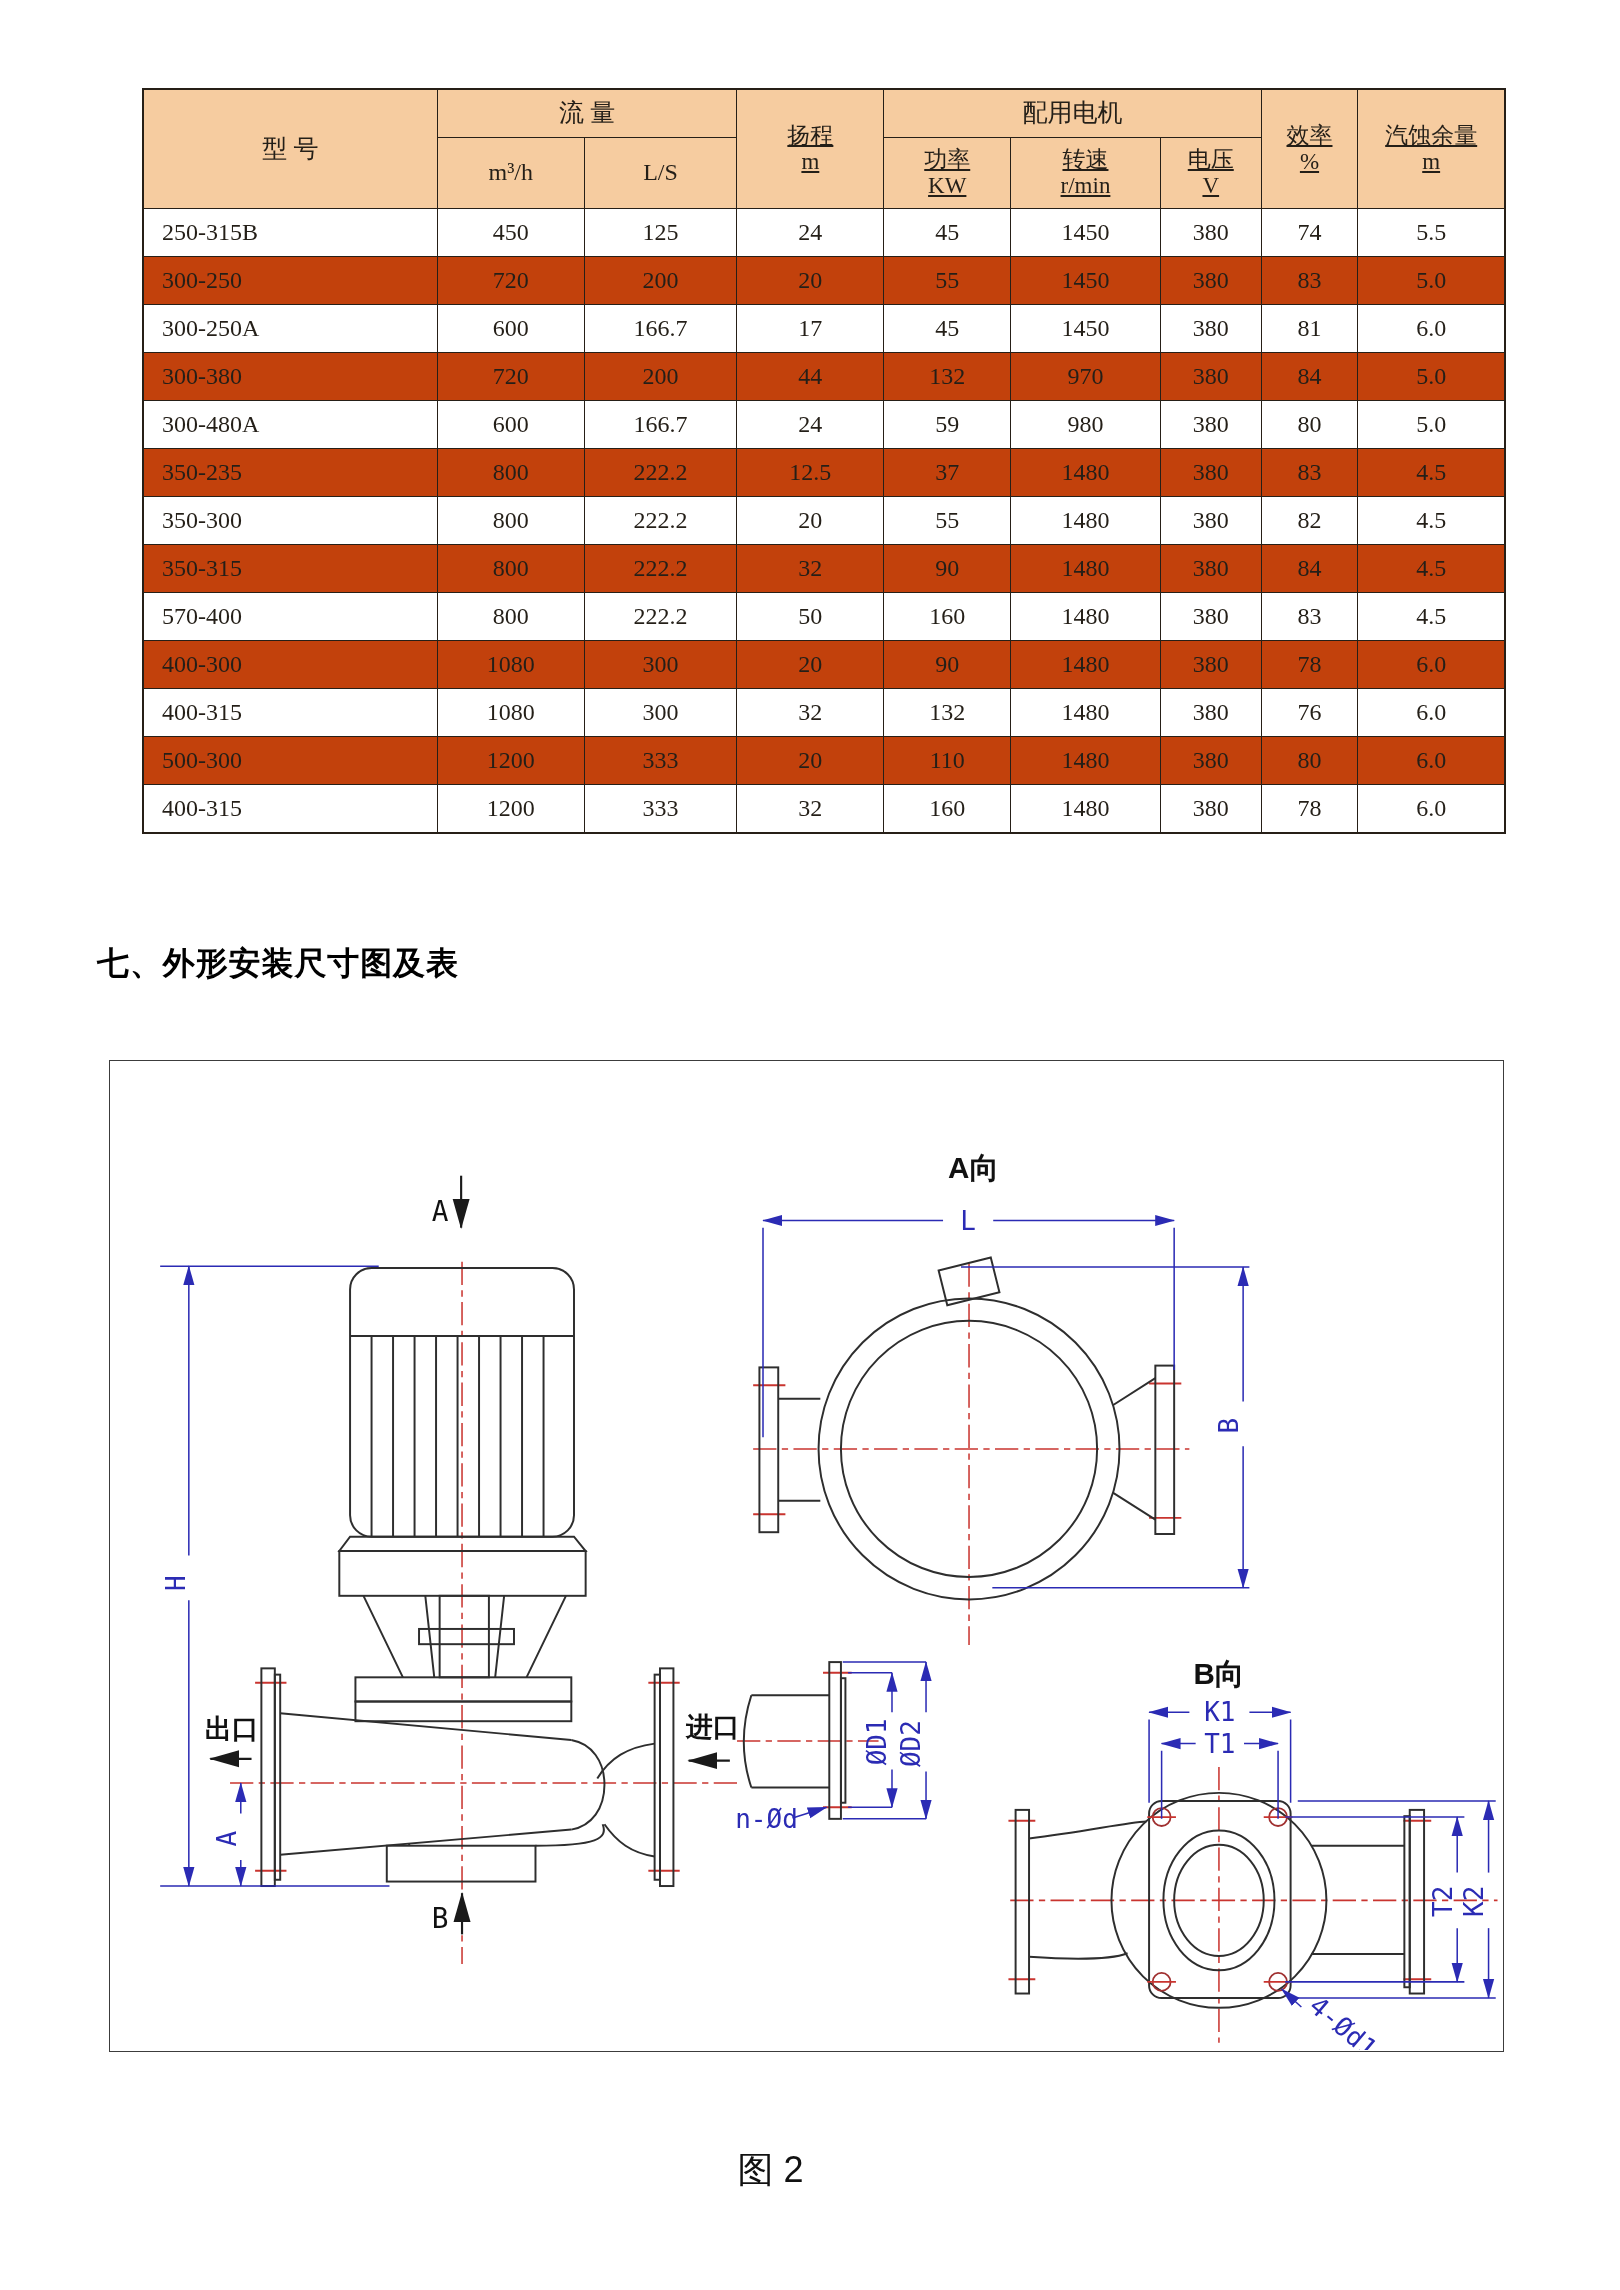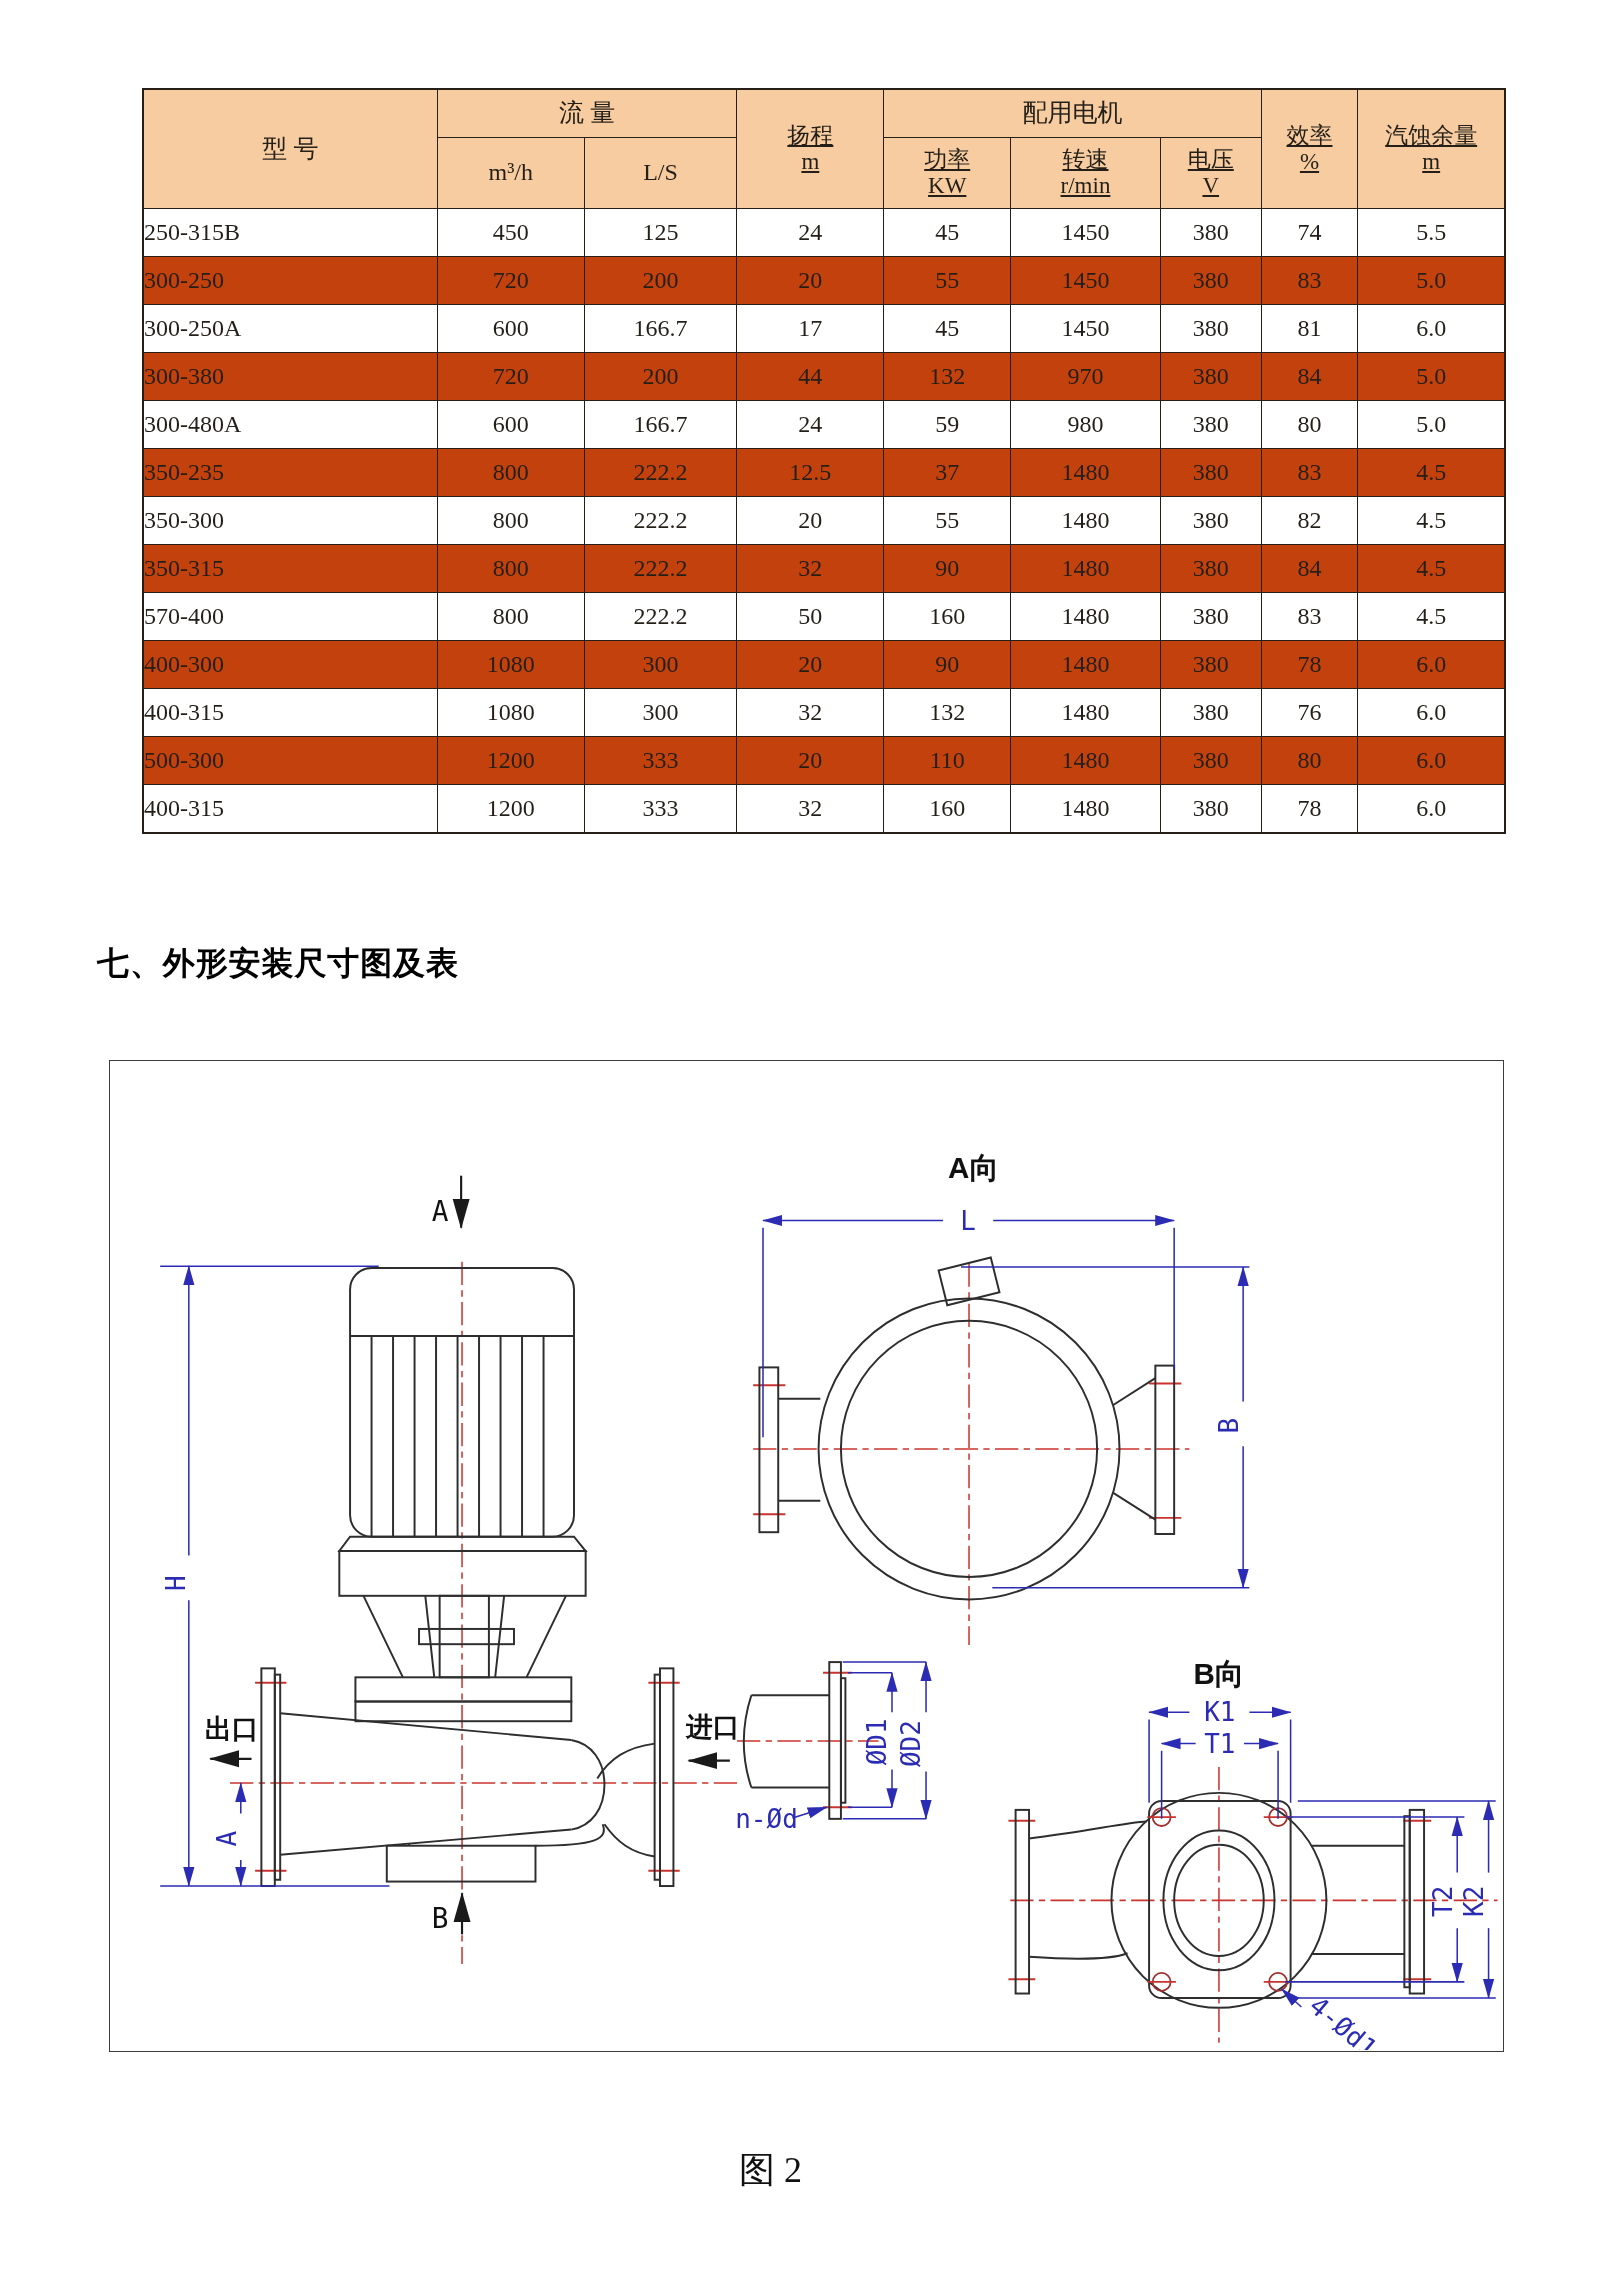--- a/index.html
+++ b/index.html
@@ -10,28 +10,28 @@
              border-collapse:collapse;table-layout:fixed;
              border:2.7px solid #261f17;}
   table.spec th, table.spec td{border:1.8px solid #261f17;padding:0;
              font-size:24px;text-align:center;vertical-align:middle;
              font-weight:normal;line-height:1.15;overflow:hidden;white-space:nowrap;}
   table.spec thead th{background:#f6cca0;}
   table.spec .h1 th{height:47px;font-size:25px;}
   table.spec .h2 th{height:70px;font-size:24px;}
   table.spec tbody td{height:47px;background:#ffffff;}
   table.spec tbody tr.shaded td{background:#c2410c;}
-  table.spec td.model{text-align:left;}
+  table.spec td.model{text-align:left;padding-left:18px;}
   .unit2{display:block;font-size:23px;text-decoration:underline;}
   
   .sec-heading{position:absolute;left:97px;top:942px;margin:0;
         font-family:"Liberation Sans", sans-serif;font-weight:bold;
         font-size:32px;color:#000;letter-spacing:0.9px;text-align:center;}
   .fig-caption{position:absolute;left:627px;top:2146px;width:287px;text-align:center;
-        font-size:36px;color:#111;font-family:Liberation Serif, serif;}
+        font-size:36px;color:#111;font-family:Liberation Sans, sans-serif;}
   
   .frame{position:absolute;left:109px;top:1060px;width:1395px;height:992px;
          border:1.8px solid #3c3c3c;background:#fff;box-sizing:border-box;}
   svg text{font-family:"DejaVu Sans Mono", monospace;}
   .dt{fill:#2b2bb4;font-size:29px;}
   .ct{fill:#111;font-size:30px;font-weight:bold;font-family:"Liberation Sans", sans-serif;}
   .kt{fill:#111;font-size:31px;}
 </style>
 </head>
 <body>

